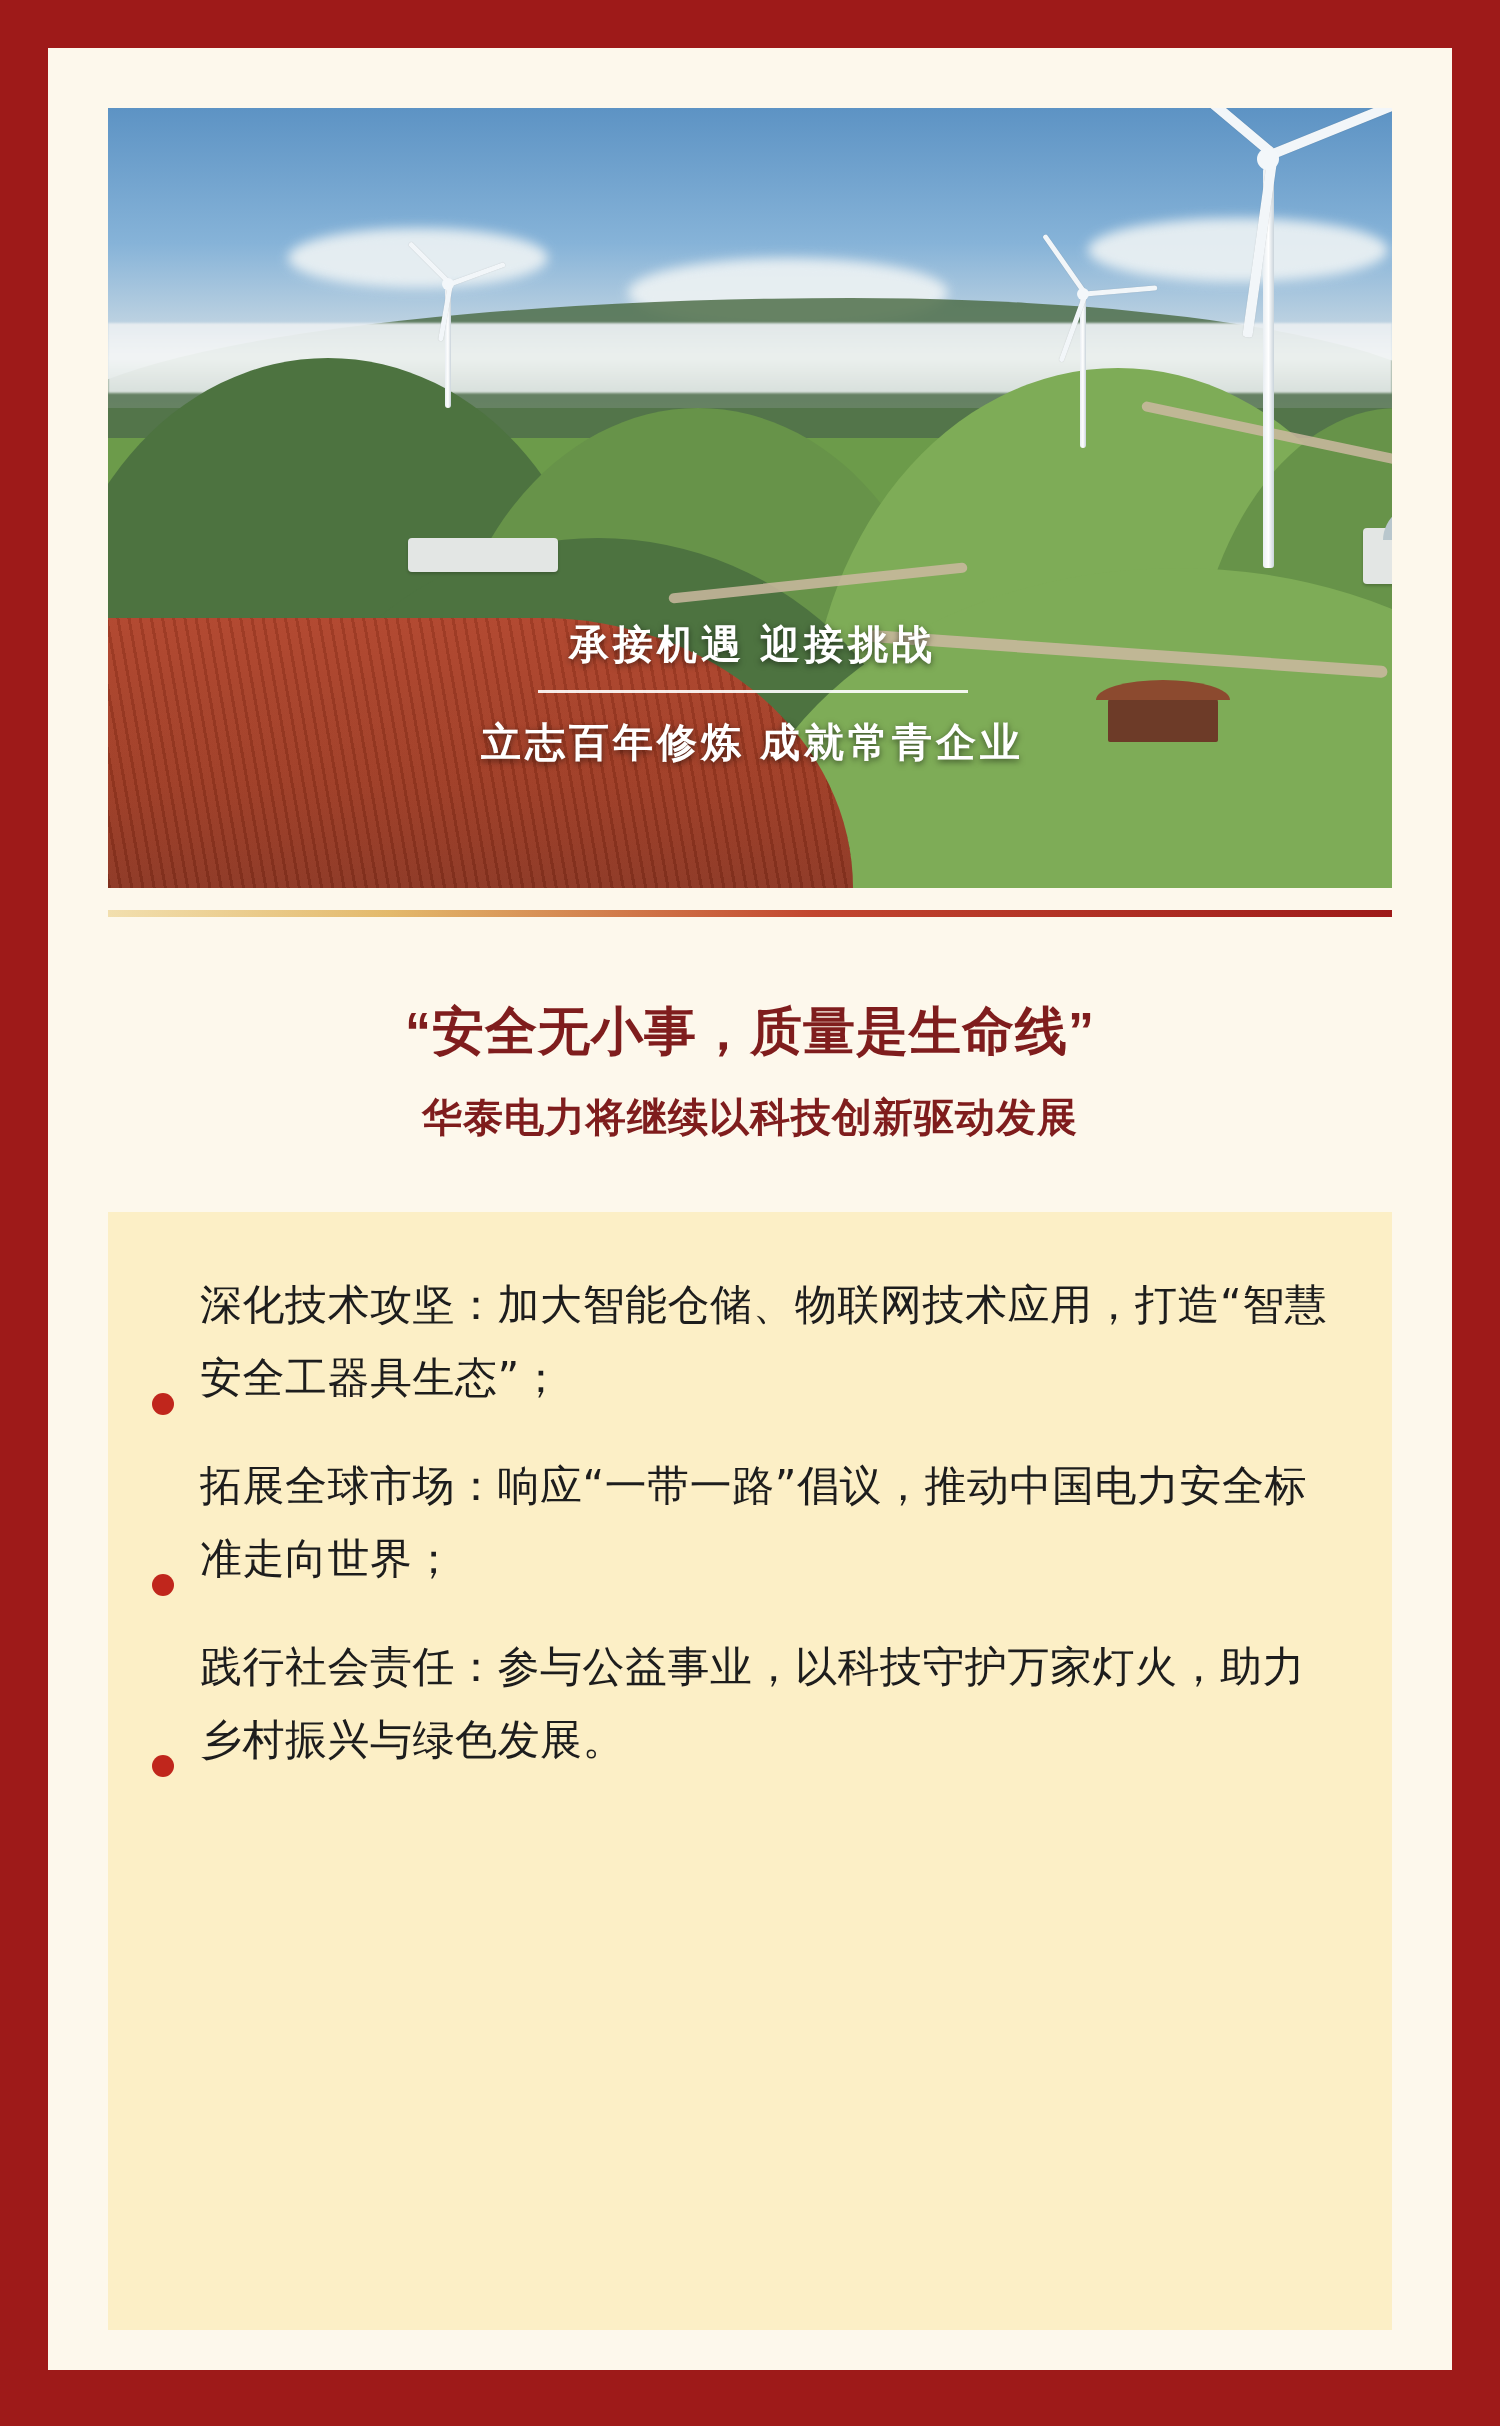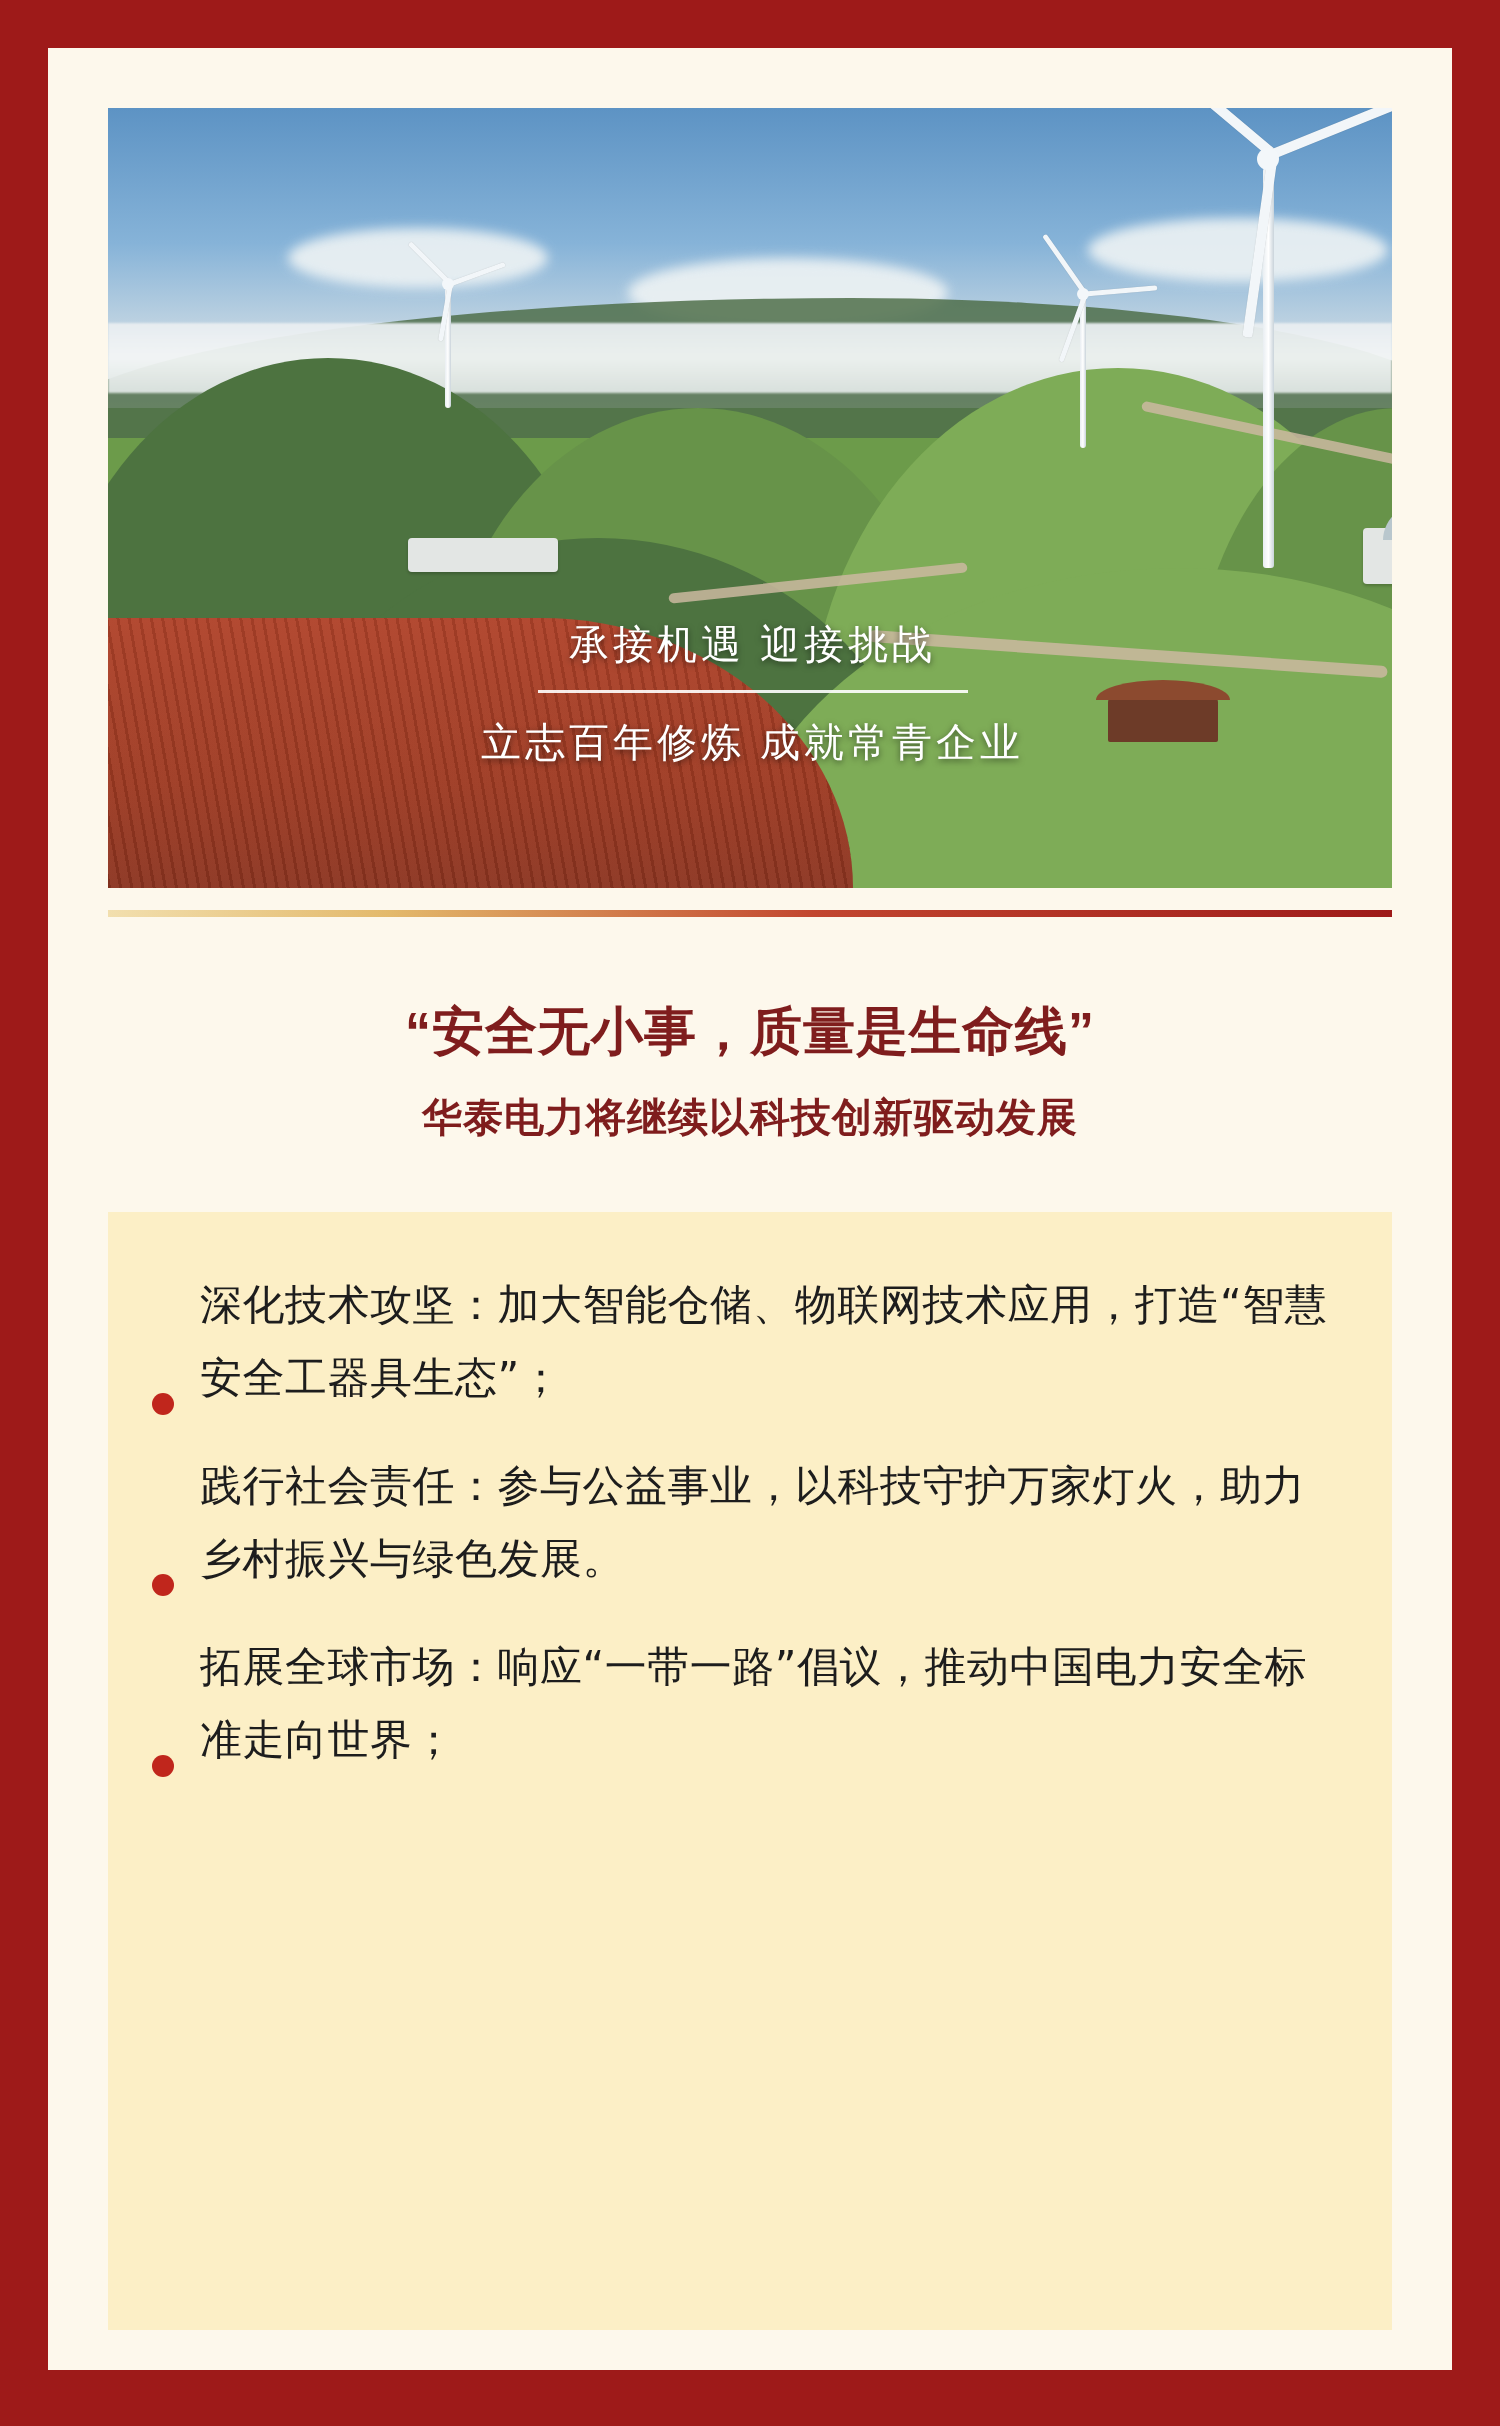--- a/index.html
+++ b/index.html
@@ -166,21 +166,21 @@
   }
 
   
   .hero-caption {
     position: absolute;
     left: 5px; right: 0;
     bottom: 118px;
     text-align: center;
     color: #ffffff;
     text-shadow: 0 2px 6px rgba(0,0,0,.55);
-    font-weight: normal;
+    font-weight: bold;
     z-index: 5;
   }
   .hero-line1 {
     font-size: 40px;
     letter-spacing: 4px;
     margin-bottom: 18px;
   }
   .hero-rule {
     width: 430px;
     height: 3px;
@@ -313,22 +313,22 @@
       <div class="h2">华泰电力将继续以科技创新驱动发展</div>
     </div>
 
     <div class="panel">
       <div class="bullet">
         <span class="dot"></span>
         <span class="btext">深化技术攻坚：加大智能仓储、物联网技术应用，打造“智慧安全工器具生态”；</span>
       </div>
       <div class="bullet">
         <span class="dot"></span>
-        <span class="btext">践行社会责任：参与公益事业，以科技守护万家灯火，助力乡村振兴与绿色发展。</span>
+        <span class="btext">拓展全球市场：响应“一带一路”倡议，推动中国电力安全标准走向世界；</span>
       </div>
       <div class="bullet">
         <span class="dot"></span>
-        <span class="btext">拓展全球市场：响应“一带一路”倡议，推动中国电力安全标准走向世界；</span>
+        <span class="btext">践行社会责任：参与公益事业，以科技守护万家灯火，助力乡村振兴与绿色发展。</span>
       </div>
     </div>
 
   </div>
 </div>
 
 </body></html>

